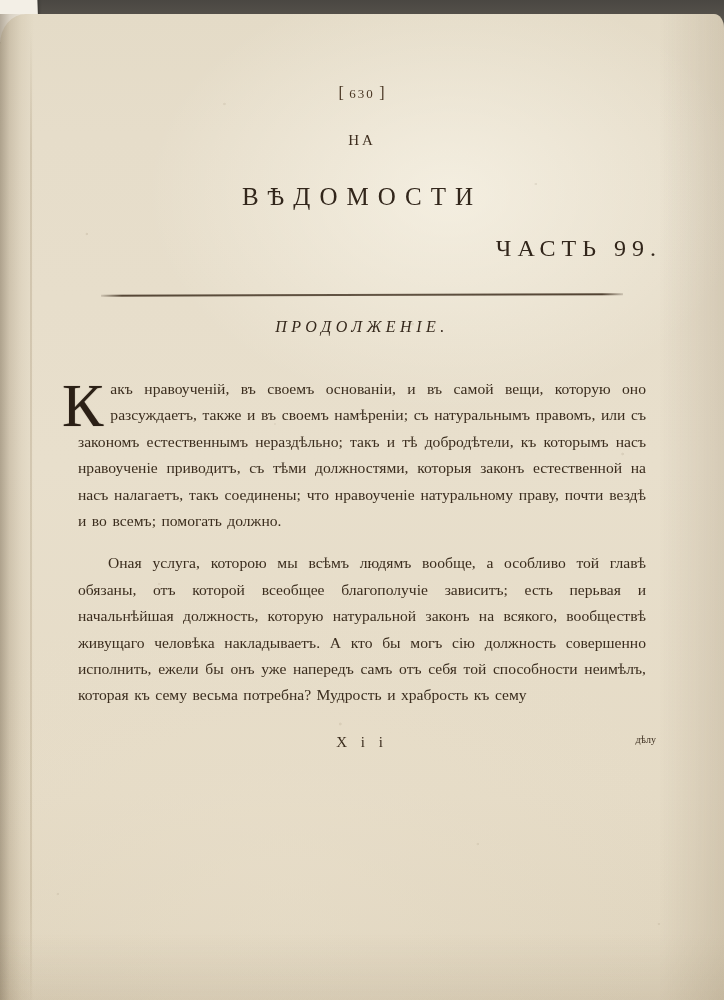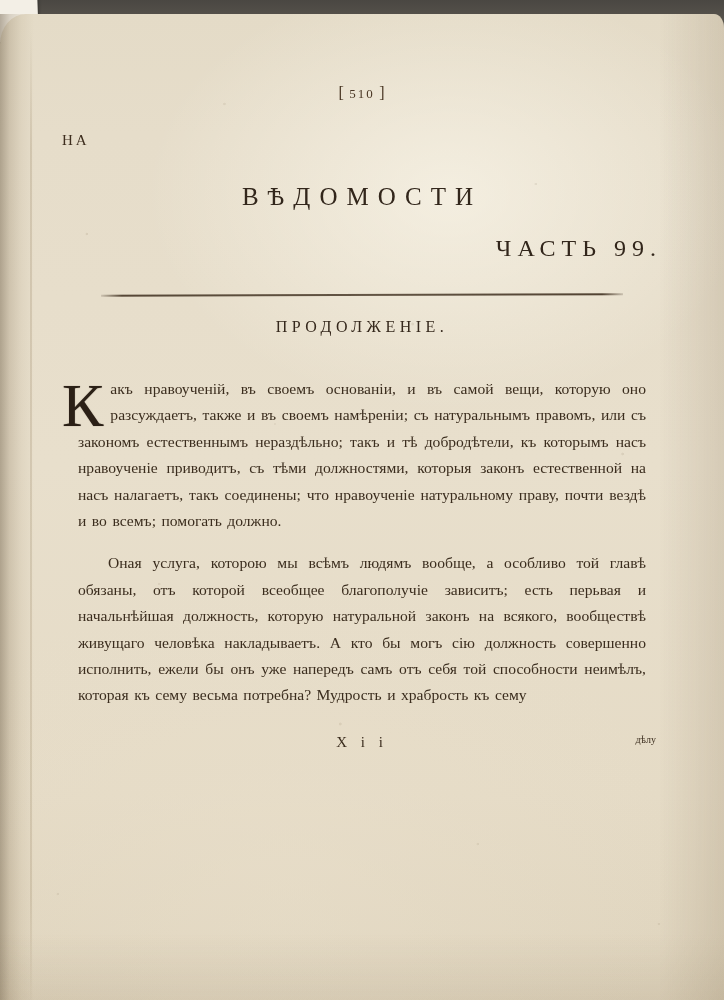--- a/index.html
+++ b/index.html
@@ -124,21 +124,21 @@
     text-align: center;
     margin-top: 26px;
     font-size: 41px;
     letter-spacing: 7px;
     color: #30241a;
     font-weight: 400;
     text-shadow: 0 0 1px rgba(48,36,26,.45);
   }
 
   .subtitle-na {
-    text-align: left;
+    text-align: center;
     margin-top: 30px;
     font-size: 15px;
     letter-spacing: 3px;
     color: #3e2e1f;
   }
 
   .subtitle-ved {
     text-align: center;
     margin-top: 34px;
     font-size: 25px;
@@ -175,20 +175,21 @@
         rgba(60,44,28,.18) 100%);
     transform: rotate(-0.18deg);
   }
 
   .section-head {
     text-align: center;
     margin-top: 22px;
     font-size: 16px;
     letter-spacing: 4.5px;
     color: #35281c;
+    font-style: italic;
   }
 
   
   .body {
     margin-top: 40px;
     font-size: 15.6px;
     line-height: 26.4px;
     color: #3b2d1e;
     text-align: justify;
     position: relative;
@@ -247,21 +248,21 @@
   <div class="page">
     <div class="grain"></div>
     <div class="gutter"></div>
     <div class="crease"></div>
     <div class="vignette"></div>
 
     <div class="typeblock">
 
       <div class="folio">
         <span class="brk">[</span>
-        <span class="num">510</span>
+        <span class="num">630</span>
         <span class="brk">]</span>
       </div>
 
 
       <div class="subtitle-na">НА</div>
 
       <div class="subtitle-ved">ВѢДОМОСТИ</div>
 
       <div class="subtitle-part">ЧАСТЬ 99.</div>
 

